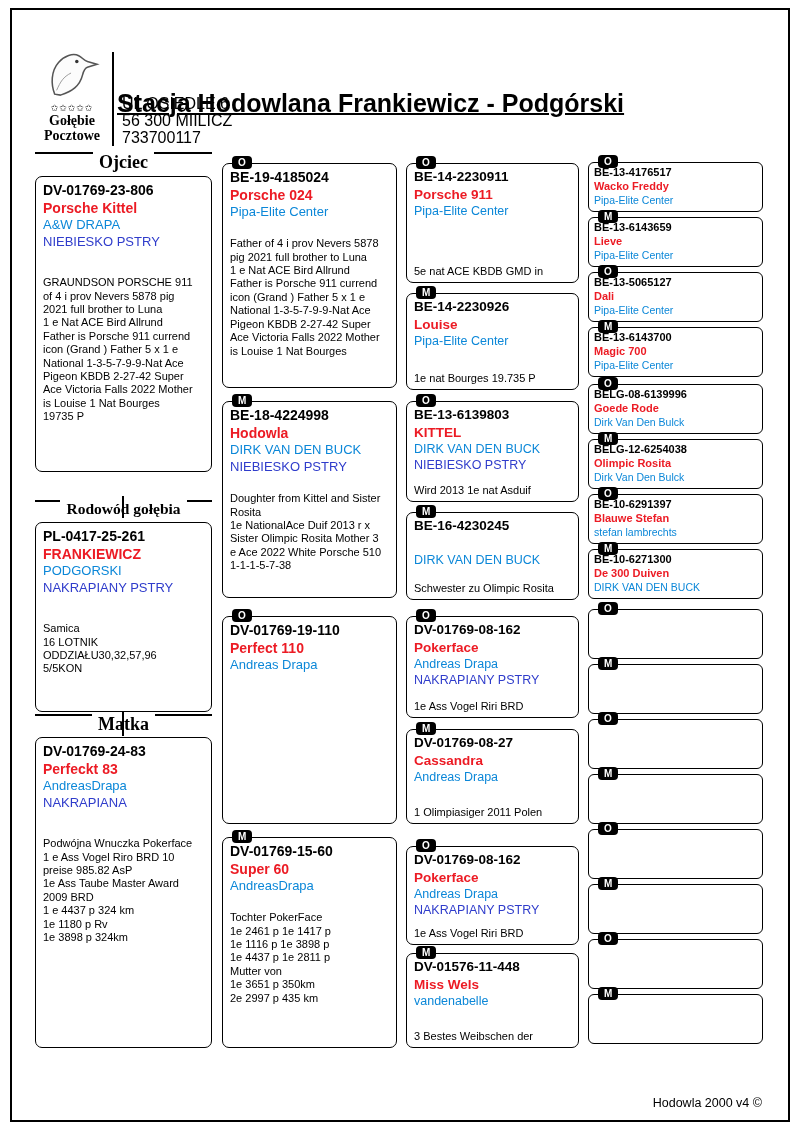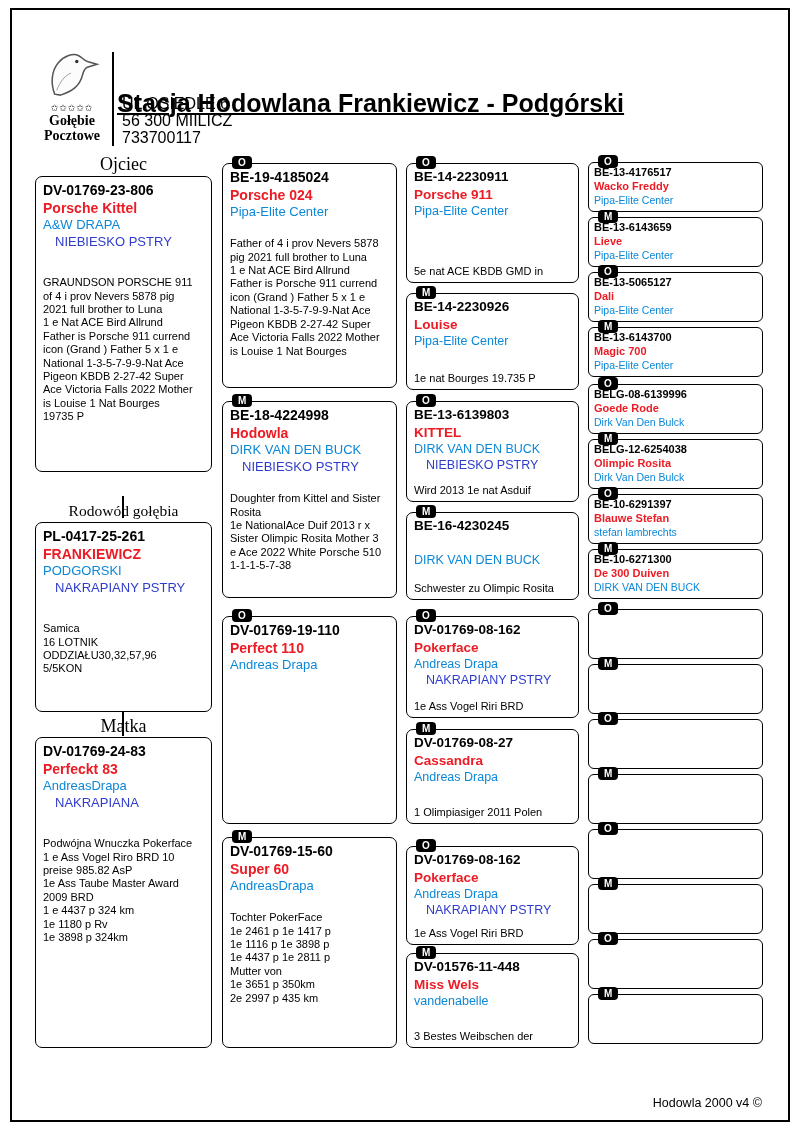--- a/index.html
+++ b/index.html
@@ -21,33 +21,33 @@
   .c1 { left:35px;  width:177px; }
   .c2 { left:222px; width:175px; }
   .c3 { left:406px; width:173px; }
   .c4 { left:588px; width:175px; }
 
   .tab { position:absolute; top:-8px; left:9px; background:#000; color:#fff; font-weight:bold; font-size:10px; line-height:13px; padding:0 6px; border-radius:4px; }
 
   .ring   { font-weight:bold; font-size:14px; line-height:1.3; }
   .pname  { font-weight:bold; font-size:14px; line-height:1.3; color:var(--red); min-height:1.3em; }
   .fancier{ font-size:13px; line-height:1.3; color:var(--fblue); }
-  .trait  { font-size:13px; line-height:1.3; color:var(--tblue);margin-left:12px; }
+  .trait  { font-size:13px; line-height:1.3; color:var(--tblue); }
   .trait:empty { display:none; }
   .info   { font-size:11px; line-height:1.22; white-space:pre-line; margin-top:25px; }
 
   .c2 .info { margin-top:16px; }
   .c3 .ring,.c3 .pname { font-size:13.5px; }
   .c3 .fancier,.c3 .trait { font-size:12.5px; }
   .c3 .info { margin-top:auto; padding-bottom:1px; }
   .c4 .ring,.c4 .pname { font-size:11px; line-height:1.25; min-height:auto; }
   .c4 .fancier { font-size:10.5px; line-height:1.2; }
   .box.c4 { padding:3px 5px; border-radius:6px; }
 
-  .seclabel { position:absolute; display:flex; align-items:center; font-family:"Liberation Serif",serif; font-weight:normal;flex-direction:column; }
+  .seclabel { position:absolute; display:flex; font-family:"Liberation Serif",serif; font-weight:bold; }
   .seclabel .hl { flex:1; border-top:2px solid #000; height:0; }
   .seclabel .txt { padding:0 6px; white-space:nowrap; }
 
   .vline { position:absolute; left:122px; width:2px; background:#000; }
 
   .footer { position:absolute; top:1096px; right:38px; font-size:12.5px; }
 </style>
 </head>
 <body>
 

